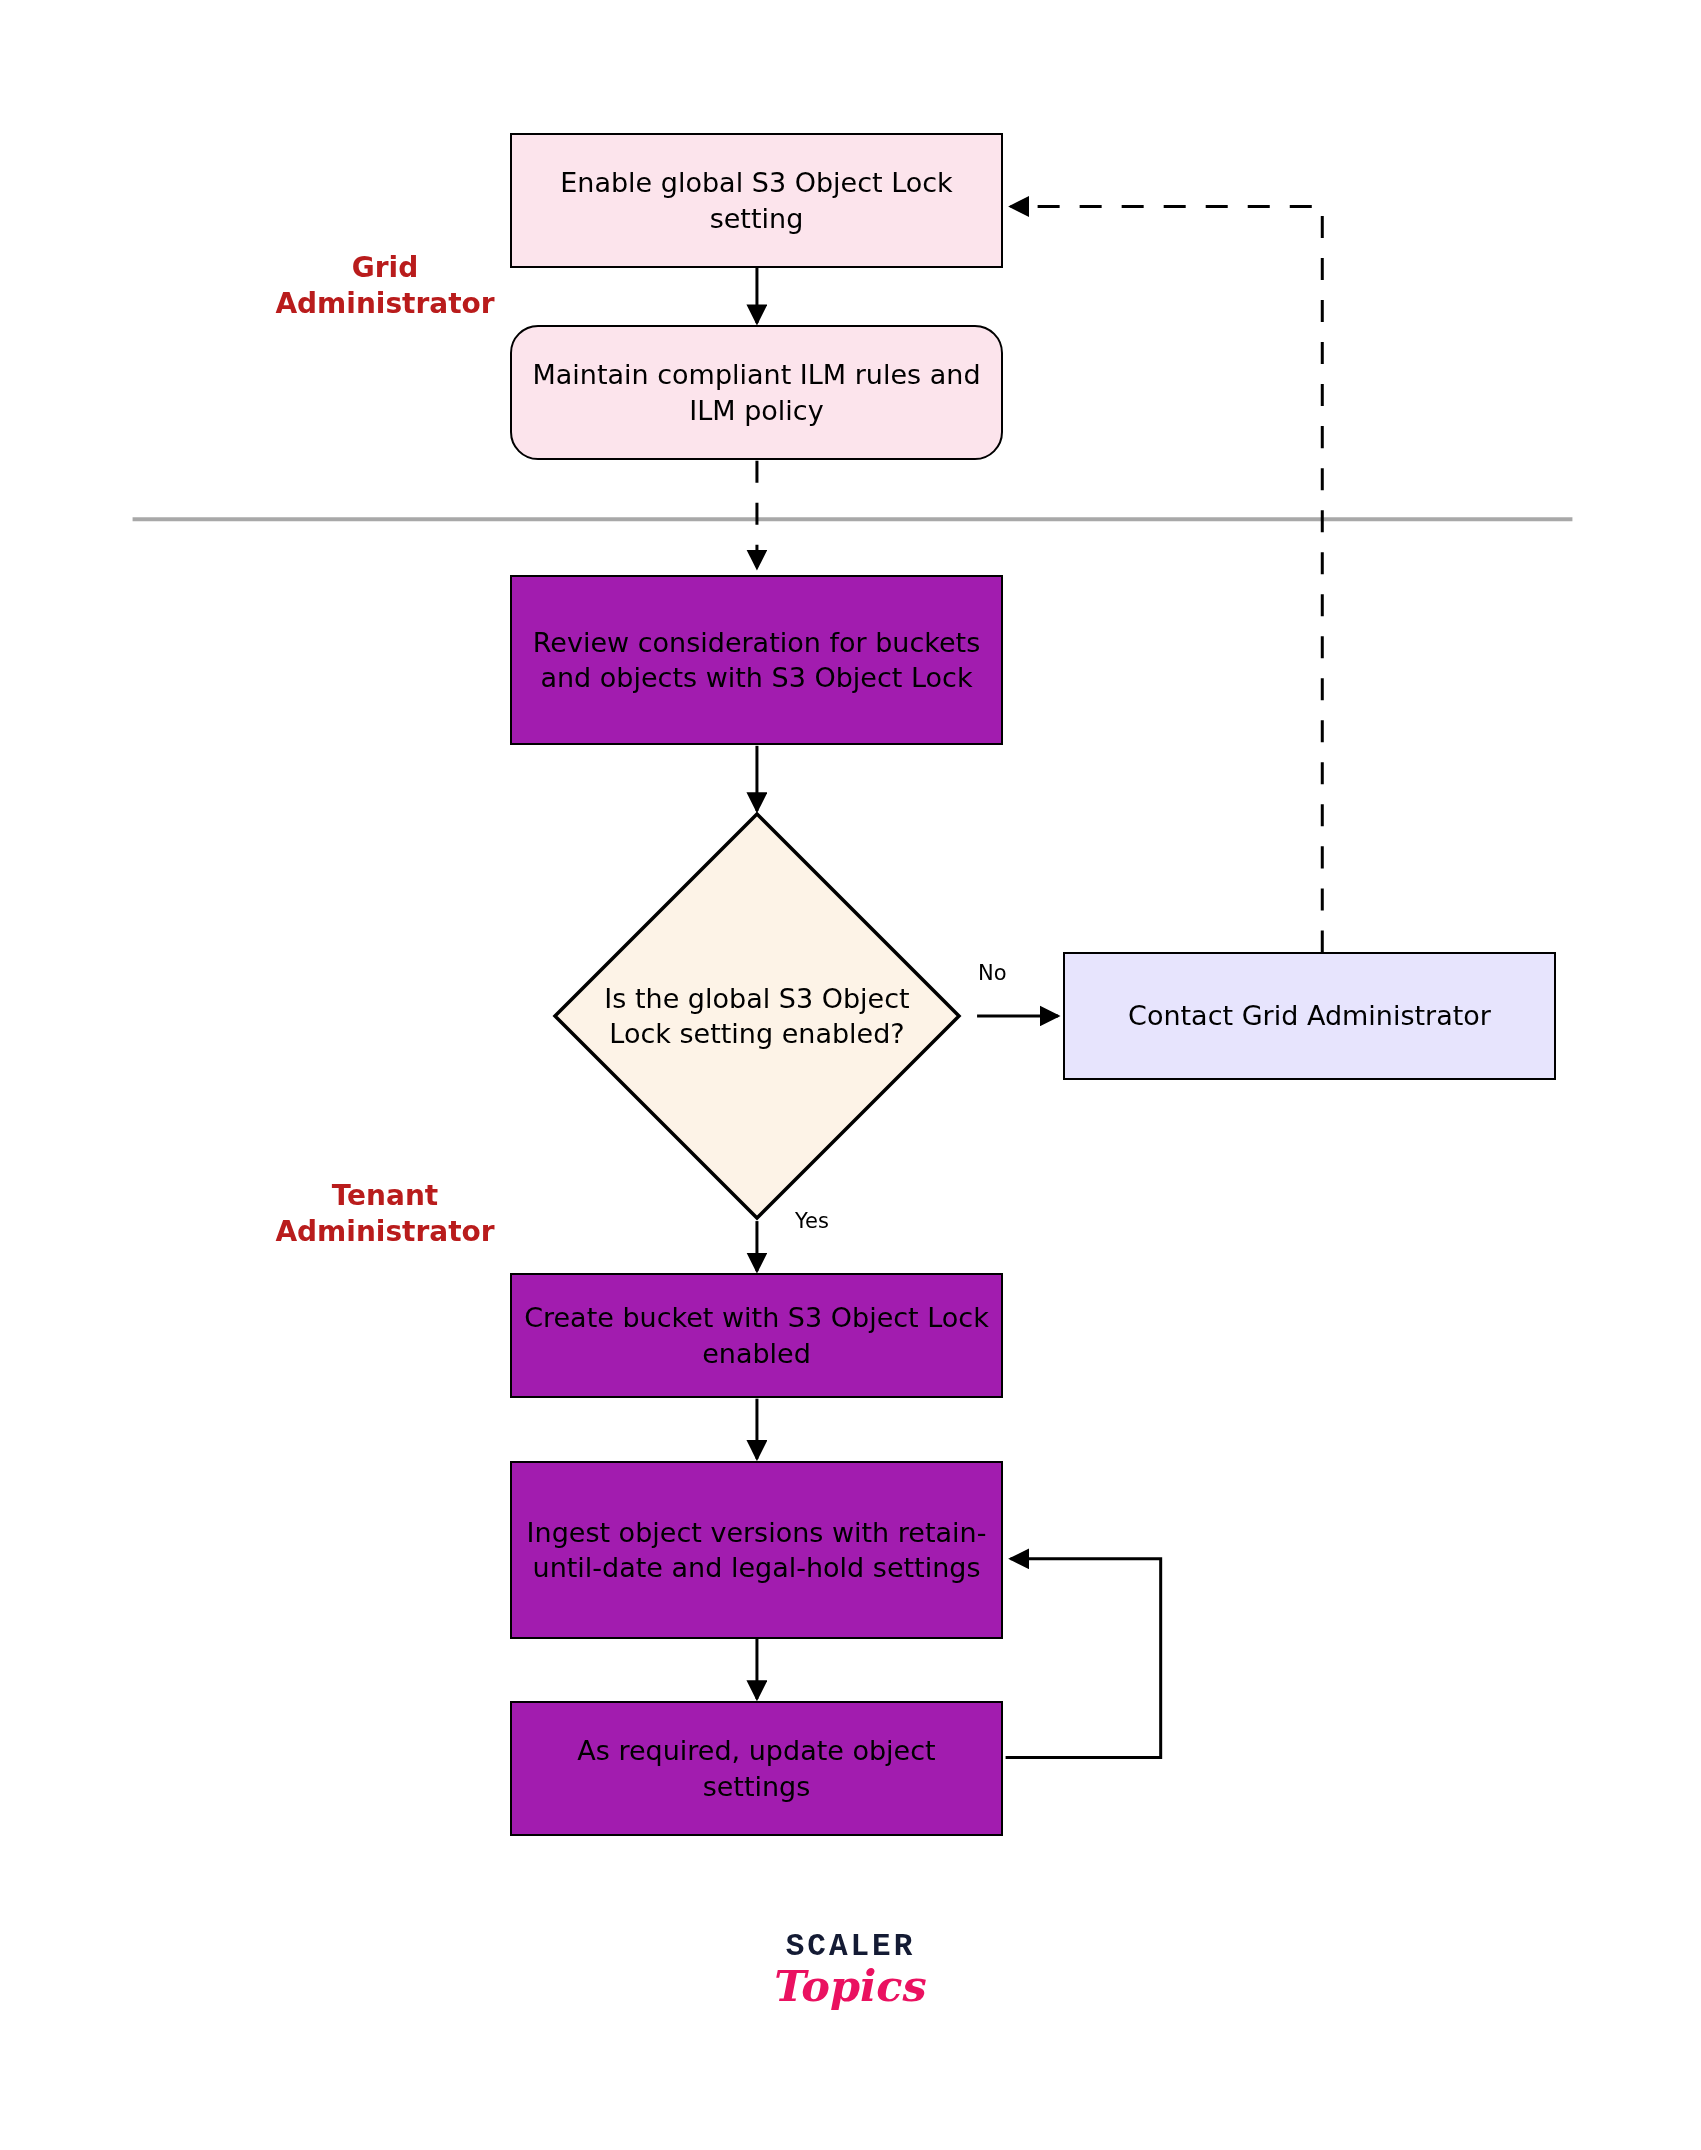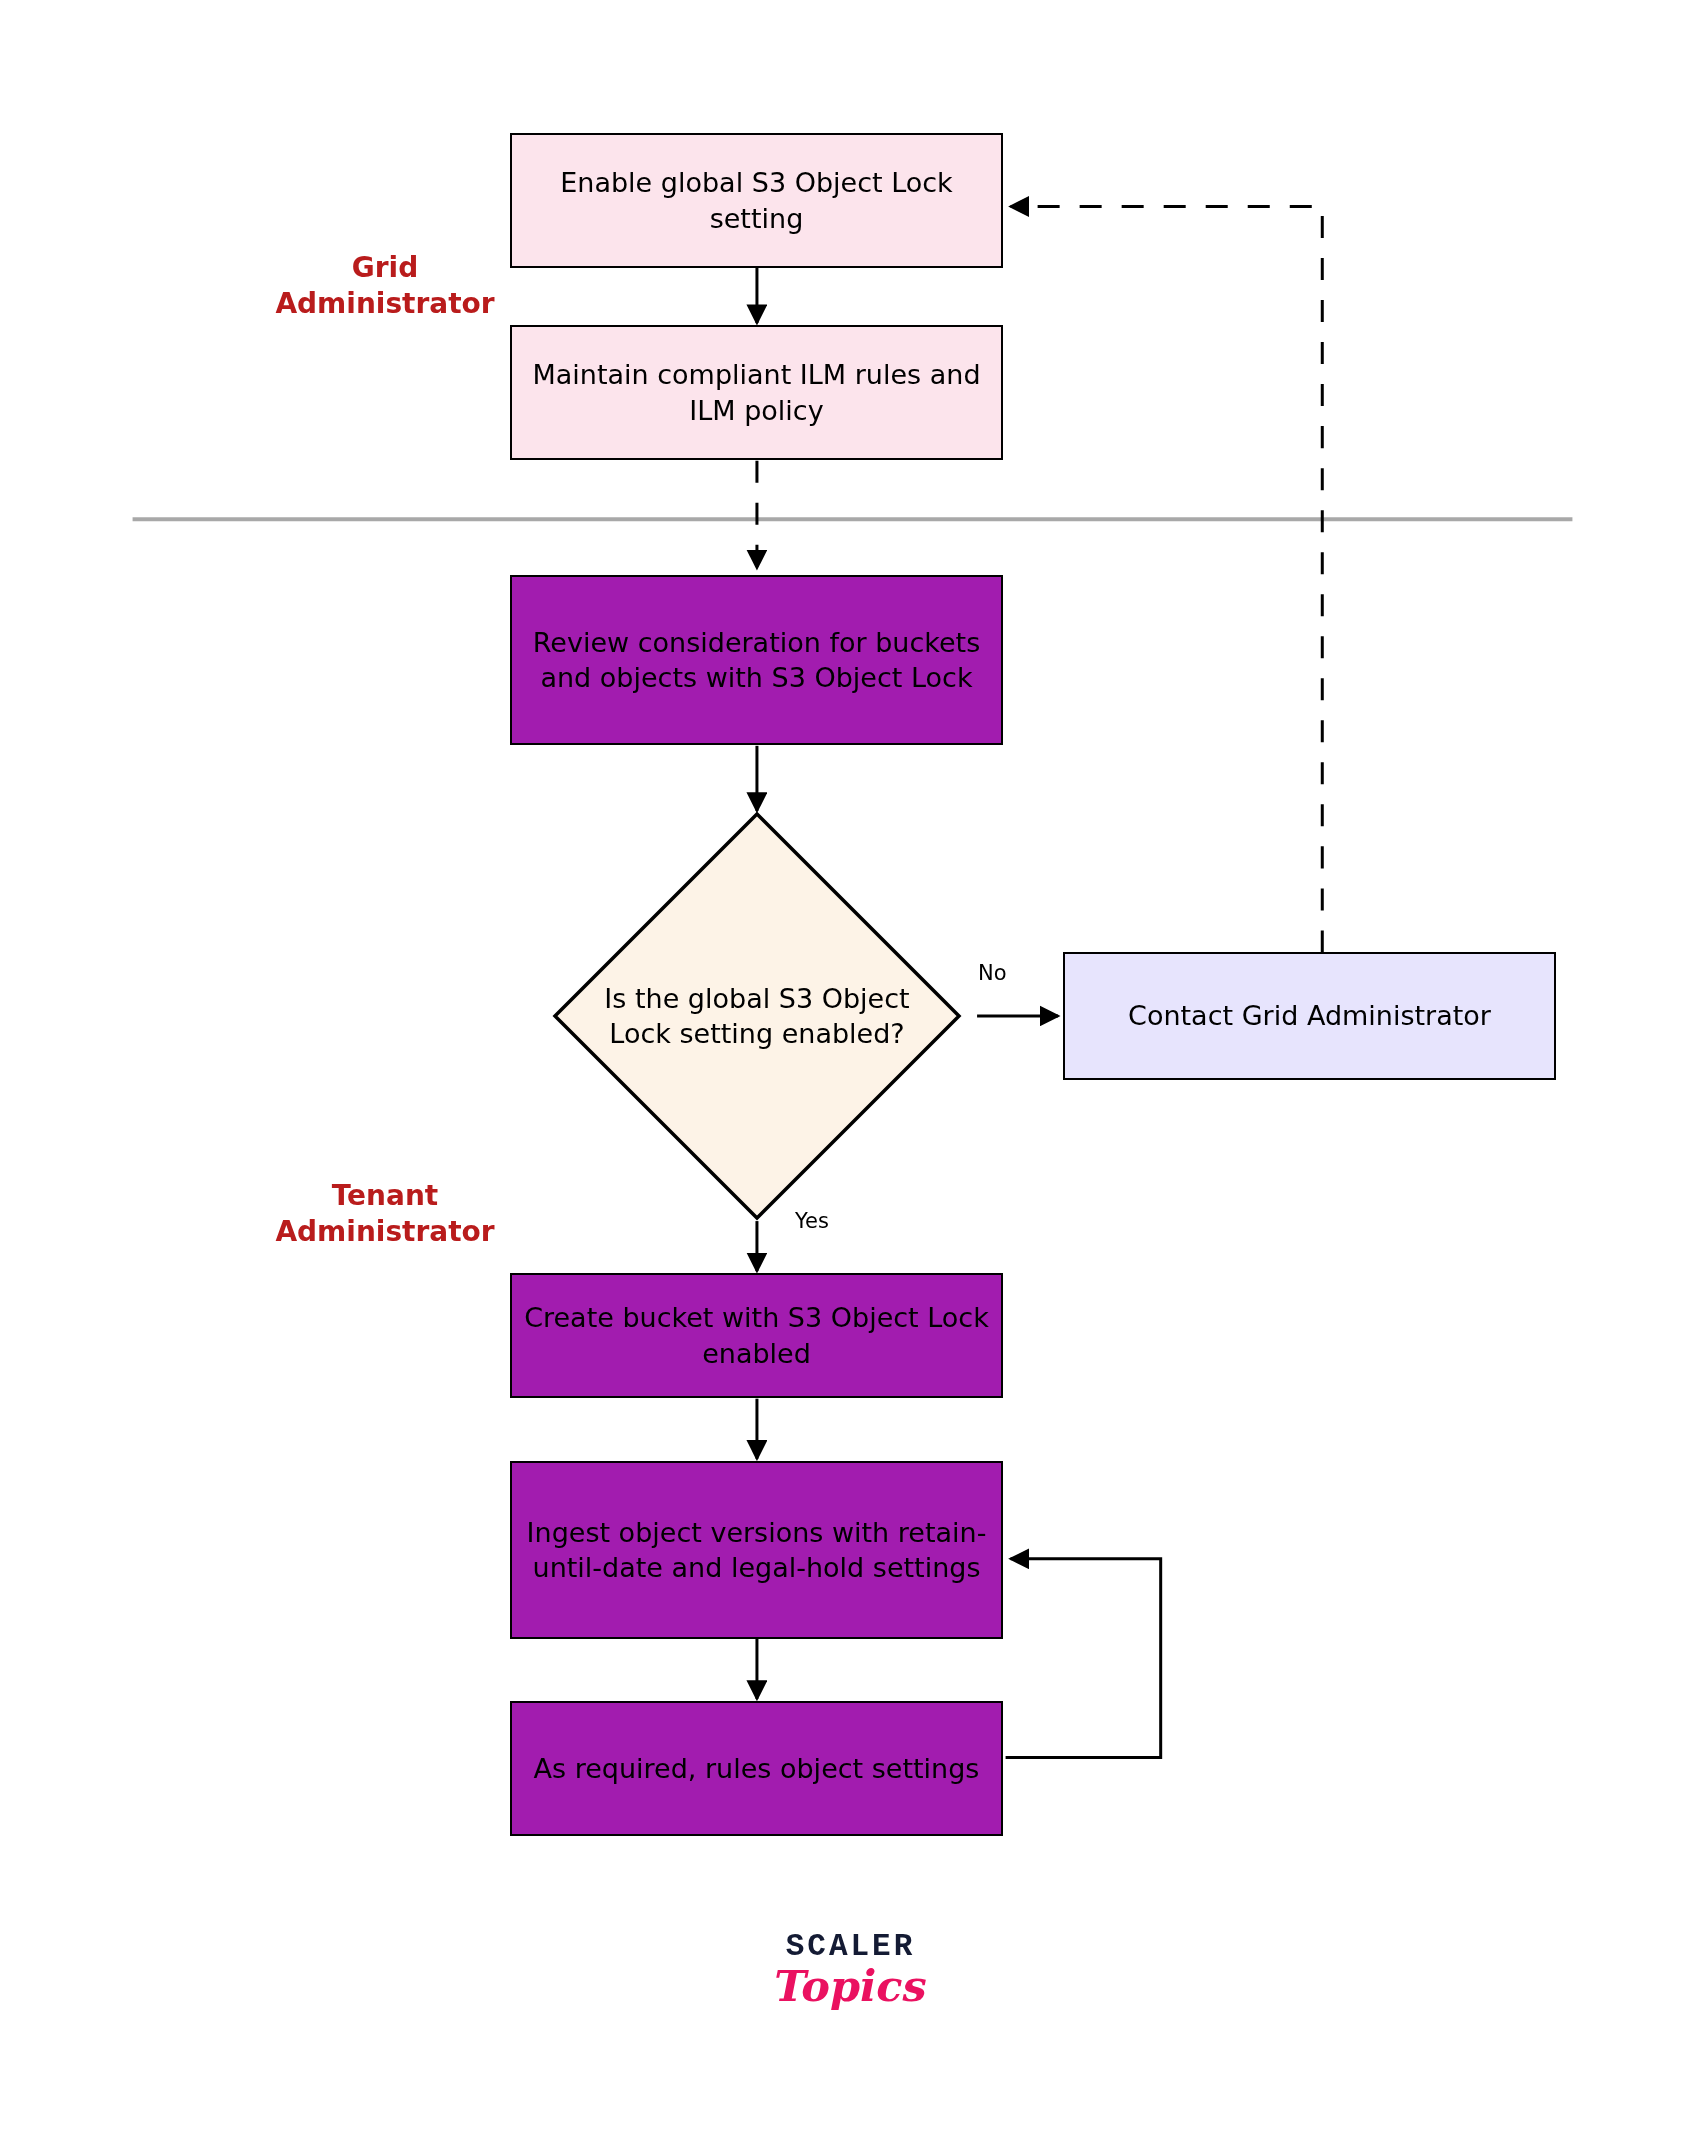--- a/index.html
+++ b/index.html
@@ -135,38 +135,38 @@
     <div>Administrator</div>
   </div>
 
   <div class="swimlane-label" style="left:210px; top:1178px; width:350px;">
     <div>Tenant</div>
     <div>Administrator</div>
   </div>
 
   <div class="node node-pink" style="left:510px; top:133px; width:493px; height:135px;">Enable global S3 Object Lock setting</div>
 
-  <div class="node node-pink" style="left:510px; top:325px; width:493px; height:135px;">Maintain compliant ILM rules and ILM policy</div>
+  <div class="node node-pink" style="left:510px; top:325px; width:493px; height:135px;border-radius:28px;">Maintain compliant ILM rules and ILM policy</div>
 
   <div class="node node-cream" style="left:510px; top:575px; width:493px; height:170px;">Review consideration for buckets and objects with S3 Object Lock</div>
 
   <div class="diamond-wrap" style="left:552px; top:811px; width:410px; height:410px;">
     <svg viewBox="0 0 820 820" width="410" height="410" style="position:absolute;left:0;top:0;">
       <polygon points="410,6 814,410 410,814 6,410" fill="#fdf3e7" stroke="#000000" stroke-width="7"></polygon>
     </svg>
     <div class="diamond-text">Is the global S3 Object Lock setting enabled?</div>
   </div>
 
   <div class="node node-lav" style="left:1063px; top:952px; width:493px; height:128px;">Contact Grid Administrator</div>
 
   <div class="node node-cream" style="left:510px; top:1273px; width:493px; height:125px;">Create bucket with S3 Object Lock enabled</div>
 
   <div class="node node-cream" style="left:510px; top:1461px; width:493px; height:178px;">Ingest object versions with retain-until-date and legal-hold settings</div>
 
-  <div class="node node-cream" style="left:510px; top:1701px; width:493px; height:135px;">As required, rules object settings</div>
+  <div class="node node-cream" style="left:510px; top:1701px; width:493px; height:135px;">As required, update object settings</div>
 
   <div class="edge-label" style="left:978px; top:963px;">No</div>
 
   <div class="edge-label" style="left:795px; top:1211px;">Yes</div>
 
   <div class="brand" style="top:1929px;">
     <div class="brand-top">SCALER</div>
     <div class="brand-bottom">Topics</div>
   </div>
 

